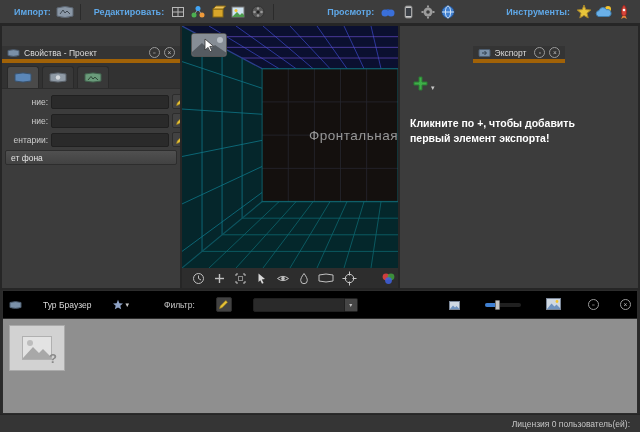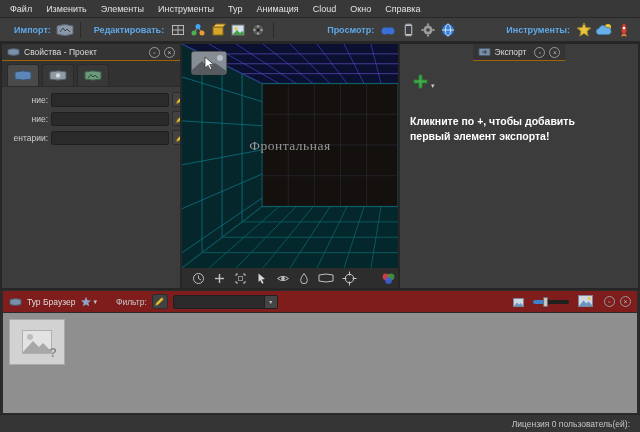--- a/index.html
+++ b/index.html
@@ -20,21 +20,21 @@
   
   .toolbar { height:24px; background:#3d3d3d; display:flex; align-items:center; padding:0 6px; border-bottom:1px solid #262626; flex:none; }
   .tb-label { color:#5fa8e8; font-size:9px; font-weight:bold; margin:0 4px 0 8px; white-space:nowrap; }
   .tb-icon { width:20px; height:20px; display:flex; align-items:center; justify-content:center; border-radius:2px; }
   .tb-sep { width:1px; height:16px; background:#2b2b2b; margin:0 5px; }
   .tb-spacer { flex:1; }
 
   
   .main { flex:1; display:flex; gap:2px; background:#262626; padding:2px; min-height:0; }
   .panel { background:#3c3c3c; display:flex; flex-direction:column; min-height:0; }
-  .panel-header { height:17px; background:#343434; display:flex; align-items:center; gap:4px; padding:0 5px; border-bottom:1px solid #a16207; flex:none; }
+  .panel-header { height:17px; background:#343434; display:flex; align-items:center; gap:4px; padding:0 5px; border-bottom:4px solid #a16207; flex:none;margin-top:20px; }
   .panel-title { font-size:8.5px; color:#dcdcdc; white-space:nowrap; }
   .ph-spacer { flex:1; }
   .circle-btn { width:11px; height:11px; border:1px solid #9a9a9a; border-radius:50%; font-size:6.5px; line-height:9px; text-align:center; color:#c0c0c0; flex:none; }
 
   
   .left { width:178px; flex:none; }
   .tabs { height:26px; background:#323232; display:flex; align-items:flex-end; padding:3px 5px 0; gap:3px; border-bottom:1px solid #2c2c2c; flex:none; }
   .tab { width:32px; height:22px; background:#383838; border:1px solid #2a2a2a; border-bottom:none; border-radius:3px 3px 0 0; display:flex; align-items:center; justify-content:center; }
   .tab.active { background:#4a4a4a; }
   .props-content { flex:1; padding:4px 3px; display:flex; flex-direction:column; gap:2px; overflow:hidden; }
@@ -44,36 +44,36 @@
   .field-input { flex:1; height:14px; background:#2a2a2a; border:1px solid #202020; border-radius:2px; color:#ddd; font-size:8px; padding:0 3px; }
   .pencil-btn { width:16px; height:15px; background:#424242; border:1px solid #2c2c2c; border-radius:2px; display:flex; align-items:center; justify-content:center; flex:none; }
   .gap-grow { margin-top:22px; }
 
   
   .viewer { flex:1; display:flex; flex-direction:column; background:#0b0b0b; position:relative; min-width:0; }
   .viewer-canvas { flex:1; position:relative; overflow:hidden; }
   .viewer-canvas svg.wire { position:absolute; inset:0; width:100%; height:100%; }
   .mini-thumb { position:absolute; left:9px; top:7px; width:36px; height:24px; border-radius:3px; overflow:hidden; background:linear-gradient(#9aa2ab 0%, #6d747c 55%, #3c4147 100%); border:1px solid #555; }
   .mini-cursor { position:absolute; left:22px; top:12px; }
-  .face-label { position:absolute; left:0; right:0; top:42%; text-align:center; font-size:13.5px; color:#979797; letter-spacing:0.5px;font-family:Liberation Serif, serif; }
+  .face-label { position:absolute; left:0; right:0; top:42%; text-align:right; font-size:13.5px; color:#979797; letter-spacing:0.5px; }
   .viewer-toolbar { height:20px; background:#2d2d2d; display:flex; align-items:center; gap:8px; padding:0 10px; flex:none; }
   .vt-icon { display:flex; align-items:center; justify-content:center; }
   .vt-push { margin-left:auto; }
   .vt-gap { margin-left:16px; margin-right:6px; }
 
   
   .right { width:238px; flex:none;align-items:center; }
   .export-content { flex:1; padding:8px 10px; }
   .plus-btn { display:inline-flex; align-items:flex-end; gap:2px; margin:4px 0 0 2px; }
   .caret { font-size:7px; color:#c8c8c8; line-height:8px; }
   .export-hint { margin-top:20px; font-size:10.5px; font-weight:bold; color:#ffffff; line-height:1.4; padding-right:14px; }
 
   
   .bottom { height:124px; margin:0 2px; background:#3c3c3c; display:flex; flex-direction:column; flex:none; border:1px solid #2c2c2c; }
-  .bottom-header { height:22px; background:#7f1d1d; display:flex; align-items:center; gap:5px; padding:0 6px; border-bottom:1px solid #2a2a2a; flex:none; }
+  .bottom-header { height:28px; background:#000000; display:flex; align-items:center; gap:21px; padding:0 6px; border-bottom:1px solid #2a2a2a; flex:none; }
   .bh-title { font-size:8.5px; color:#dcdcdc; white-space:nowrap; }
   .filter-label { font-size:8.5px; color:#c8c8c8; margin-left:14px; }
   .filter-input-wrap { display:flex; align-items:center; }
   .filter-input { width:92px; height:14px; background:#2a2a2a; border:1px solid #202020; border-radius:2px 0 0 2px; color:#ddd; font-size:8px; padding:0 3px; }
   .combo-arrow { width:13px; height:14px; background:#454545; border:1px solid #202020; border-left:none; border-radius:0 2px 2px 0; display:flex; align-items:center; justify-content:center; font-size:6px; color:#c0c0c0; }
   .zoom-slider { width:36px; height:4px; background:#202020; border-radius:2px; position:relative; margin:0 4px; }
   .zoom-fill { position:absolute; left:0; top:0; height:4px; width:12px; background:#3f7fd0; border-radius:2px; }
   .zoom-handle { position:absolute; left:10px; top:-3px; width:5px; height:10px; background:#c4c4c4; border:1px solid #707070; border-radius:1px; }
   .bottom-content { flex:1; background:#8f8f8f; padding:6px; display:flex; align-items:flex-start; }
   .node-thumb { width:56px; height:46px; background:#d2d2d2; border:1px solid #aaa; position:relative; display:flex; align-items:center; justify-content:center; }
@@ -81,31 +81,20 @@
 
   
   .statusbar { height:18px; background:#353535; border-top:1px solid #262626; display:flex; align-items:center; justify-content:flex-end; padding:0 10px; font-size:8.5px; color:#c6c6c6; flex:none; }
 </style>
 </head>
 <body>
 
 <div class="window">
 
 
-  <div class="menubar">
-    <span class="menu-item">Файл</span>
-    <span class="menu-item">Изменить</span>
-    <span class="menu-item">Элементы</span>
-    <span class="menu-item">Инструменты</span>
-    <span class="menu-item">Тур</span>
-    <span class="menu-item">Анимация</span>
-    <span class="menu-item">Cloud</span>
-    <span class="menu-item">Окно</span>
-    <span class="menu-item">Справка</span>
-  </div>
 
   <div class="toolbar">
     <span class="tb-label">Импорт:</span>
     <span class="tb-icon">
         <svg width="18" height="16">
           <path d="M1 4 Q9 1 17 4 V12 Q9 15 1 12 Z" fill="#8a97a6" stroke="#5c6673"></path>
           <path d="M4 10 l3-4 2 3 2-2 3 3" stroke="#3e4750" fill="none"></path>
         </svg>
       </span>
     <span class="tb-sep"></span>
@@ -263,20 +252,21 @@
         <div class="field-row">
           <span class="field-label">ентарии:</span>
           <input class="field-input" style="">
           <span class="pencil-btn">
               <svg width="11" height="11">
                 <path d="M1.5 9.5 L2.3 7 L7.8 1.5 L9.5 3.2 L4 8.7 Z" fill="#e9c437" stroke="#9c7f1c" stroke-width="0.6"></path>
               </svg>
             </span>
         </div>
 
+        <div class="section-bar">ет фона</div>
       </div>
     </div>
 
     <div class="viewer">
       <div class="viewer-canvas">
         <svg class="wire" viewBox="0 0 248 204" preserveAspectRatio="none">
           <rect x="0" y="0" width="248" height="204" fill="#0a0a0a"></rect>
 
           <polygon points="0,0 248,0 248,36 92,36" fill="#0b1030"></polygon>
           <g stroke="#3b49c9" stroke-width="0.8" opacity="0.85">

